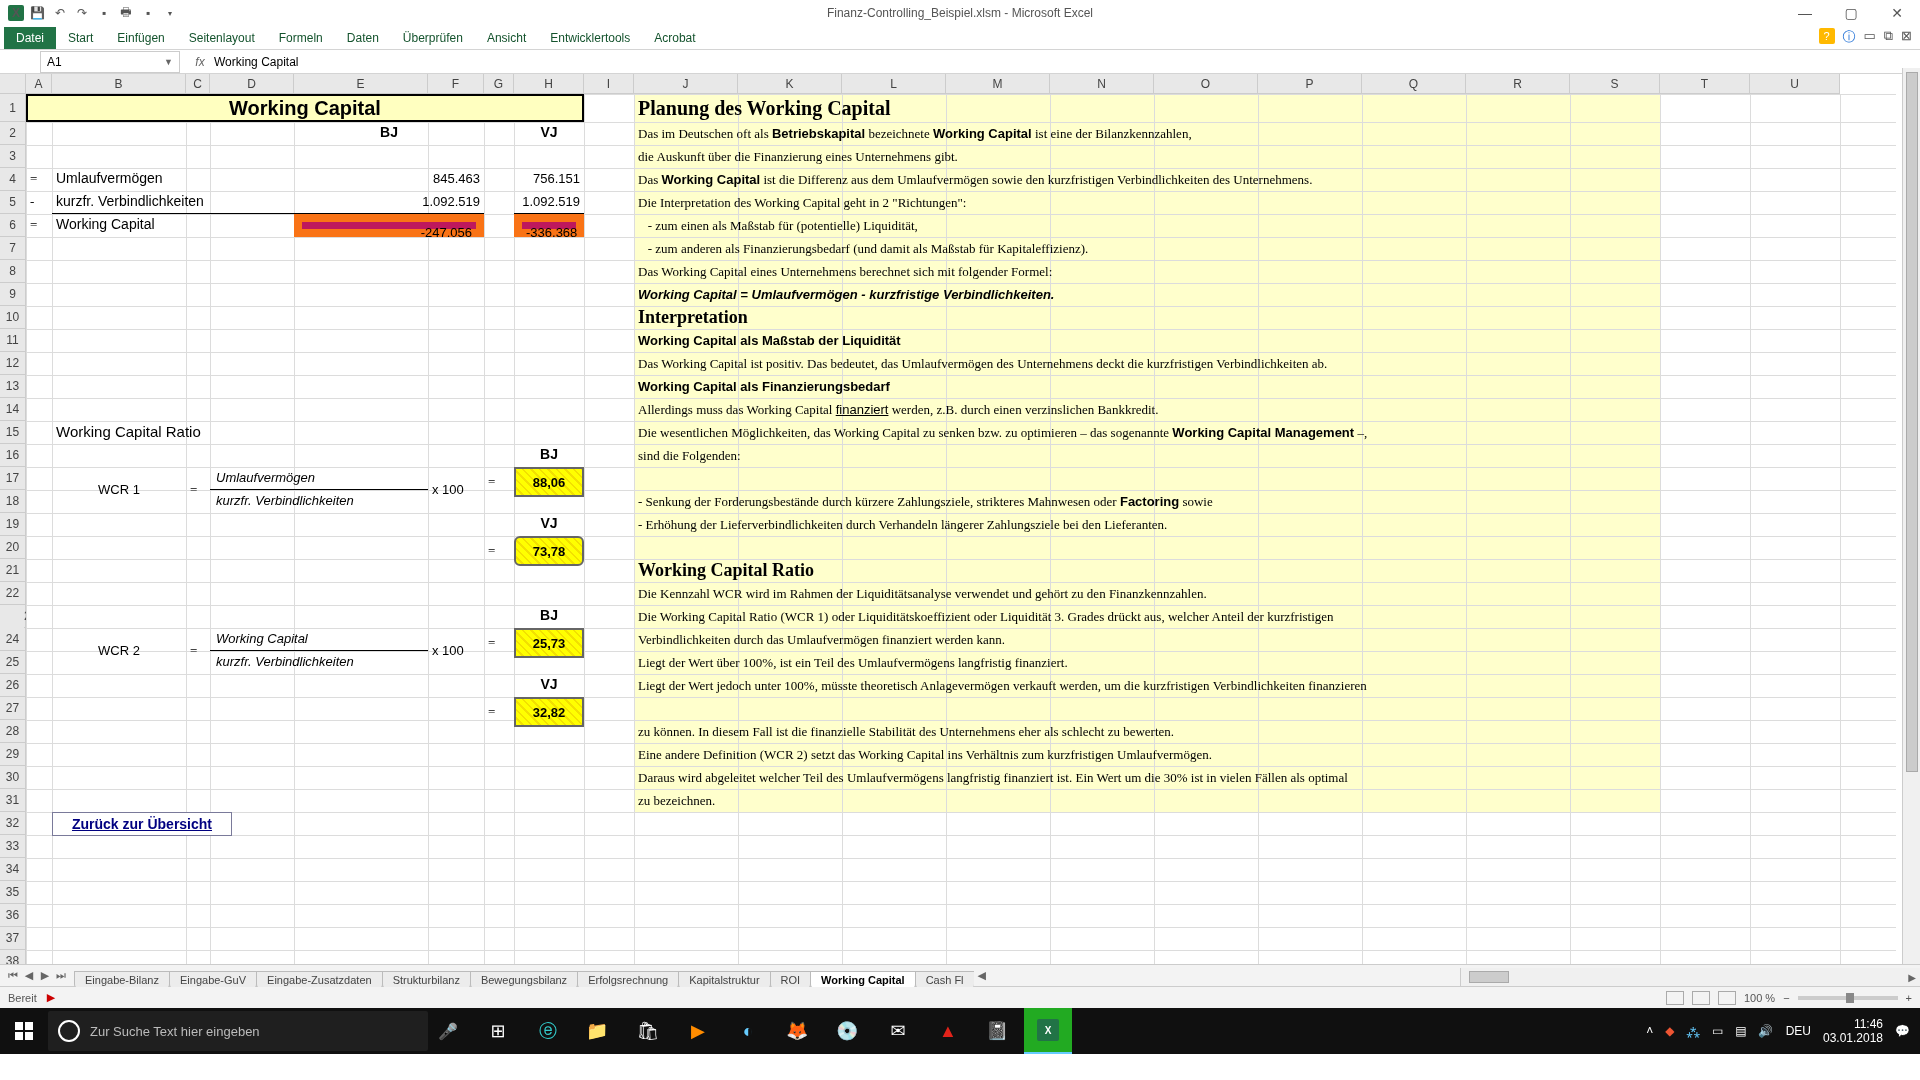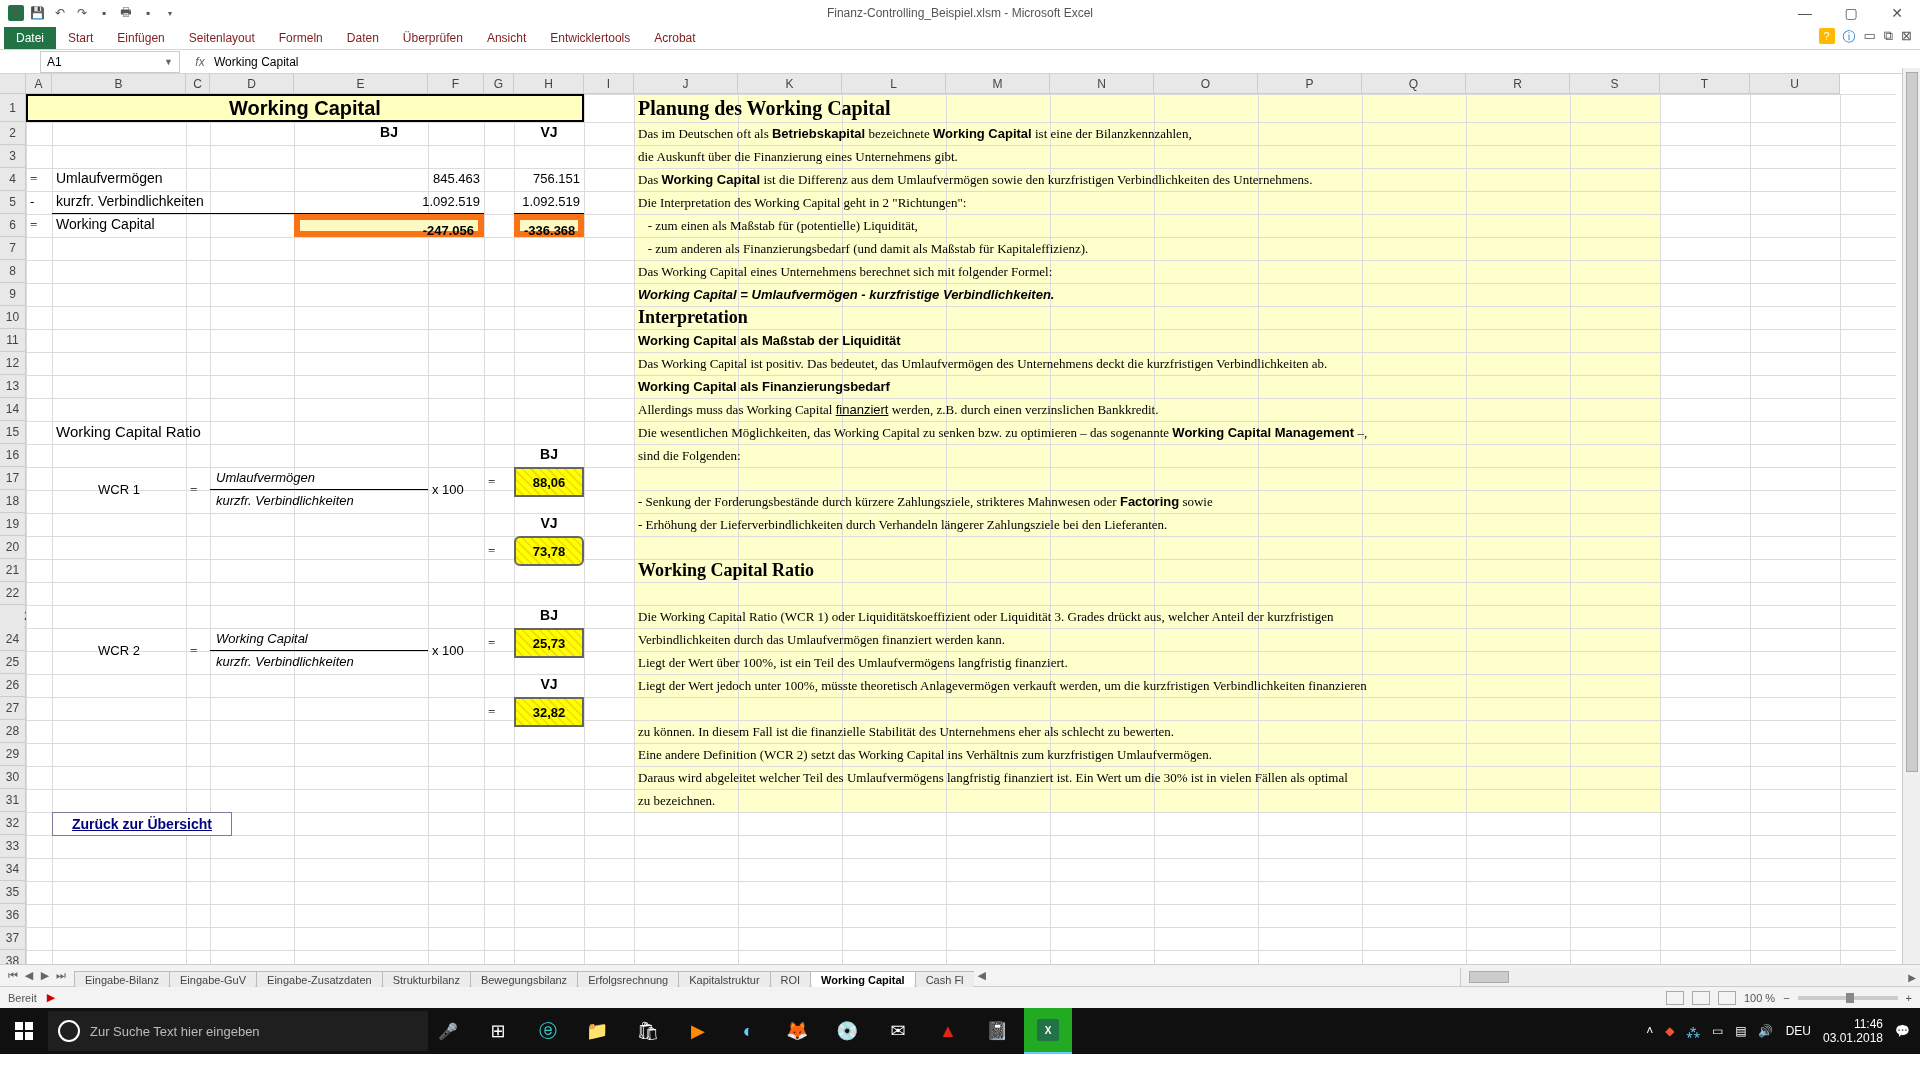--- a/index.html
+++ b/index.html
@@ -9,21 +9,21 @@
 .titlebar { height:26px; background:#fff; display:flex; align-items:center; font-size:12px; color:#444; position:relative; }
 .titlebar .qat { display:flex; align-items:center; gap:6px; padding-left:8px; }
 .titlebar .qat span { width:16px; height:16px; display:inline-flex; align-items:center; justify-content:center; font-size:12px; color:#555; }
 .titlebar .title { position:absolute; left:50%; transform:translateX(-50%); font-size:12px; color:#555; }
 .titlebar .winbtns { position:absolute; right:0; display:flex; }
 .titlebar .winbtns span { width:46px; height:26px; display:flex; align-items:center; justify-content:center; font-size:14px; color:#555; }
 .excel-logo { width:18px; height:18px; background:#217346; color:#fff; font-size:10px; font-weight:bold; display:flex; align-items:center; justify-content:center; border-radius:2px; }
 
 
 .ribbon-tabs { height:24px; background:#fff; border-bottom:1px solid #d4d4d4; display:flex; align-items:flex-end; font-size:12px; padding-left:4px; position:relative; }
-.ribbon-tabs .tab { padding:4px 12px; color:#7f1d1d; cursor:pointer; }
+.ribbon-tabs .tab { padding:4px 12px; color:#14532d; cursor:pointer; }
 .ribbon-tabs .tab.active { background:#217346; color:#fff; }
 .ribbon-tabs .right-icons { position:absolute; right:8px; top:2px; display:flex; gap:8px; font-size:13px; color:#555; }
 .ribbon-tabs .right-icons .help-box { background:#ffb900; border-radius:2px; width:16px; height:16px; display:flex; align-items:center; justify-content:center; color:#fff; font-size:11px; }
 
 
 .fbar { height:24px; border-bottom:1px solid #d4d4d4; display:flex; align-items:center; font-size:12px; background:#fff; }
 .namebox { width:140px; height:22px; border:1px solid #ccc; margin-left:40px; background:#fff; display:flex; align-items:center; justify-content:space-between; padding:0 6px; }
 .namebox .dd { font-size:9px; color:#666; }
 .fx-wrap { display:flex; align-items:center; margin-left:10px; }
 .fx { width:20px; text-align:center; font-style:italic; color:#666; }
@@ -36,21 +36,21 @@
 .corner { position:absolute; left:0; top:0; width:26px; height:20px; background:#e8e8e8; border-right:1px solid #ccc; border-bottom:1px solid #ccc; }
 .colhdr { border-right:1px solid #ccc; text-align:center; font-size:12px; color:#444; height:20px; line-height:20px; }
 .rowhdr { height:23px; border-bottom:1px solid #ccc; text-align:center; font-size:12px; color:#444; line-height:23px; }
 .cells { position:absolute; left:26px; top:20px; width:1870px; height:870px; background:#fff; overflow:hidden; }
 .gridline-v { position:absolute; top:0; bottom:0; border-right:1px solid #dcdcdc; }
 .gridline-h { position:absolute; left:0; right:0; border-bottom:1px solid #dcdcdc; }
 
 .cell { position:absolute; font-size:13px; line-height:23px; padding:0 4px; white-space:nowrap; font-family:"Times New Roman",serif; color:#000; }
 .big-title { font-family:Arial,sans-serif; font-size:20px; font-weight:bold; background:#ffffc0; border:1px solid #000; text-align:center; }
 .hdr-bj { font-family:Arial,sans-serif; font-weight:bold; text-align:center; font-size:14px; }
-.yellow-box { background:#fef9c3; border:6px solid #f97316; text-align:right; font-weight:bold; font-family:Arial,sans-serif; }
+.yellow-box { background:#be185d; border:8px solid #f97316; text-align:right; font-weight:normal; font-family:Arial,sans-serif; }
 .yellow-hatch { background:repeating-linear-gradient(45deg,#ffff00,#ffff00 4px,#f2e000 4px,#f2e000 6px); border:2px solid #666; text-align:center; font-weight:bold; font-family:Arial,sans-serif; }
 .link-btn { border:1px solid #7a7a9a; background:#fff; text-align:center; color:#000080; text-decoration:underline; font-family:Arial,sans-serif; font-weight:bold; font-size:14px; }
 
 .serif { font-family:"Times New Roman",serif; }
 .docbg { position:absolute; background:#ffffcc; }
 .h1 { font-size:20px; font-weight:bold; }
 .h2 { font-size:18px; font-weight:bold; }
 .italic { font-style:italic; }
 
 
@@ -320,20 +320,21 @@
       <div class="cell serif h2" style="left: 608px; top: 212px; width: 1010px; height: 23px; line-height: 23px;">Interpretation</div>
       <div class="cell serif " style="left: 608px; top: 235px; width: 1010px; height: 23px; line-height: 23px;"><b>Working Capital als Maßstab der Liquidität</b></div>
       <div class="cell serif " style="left: 608px; top: 258px; width: 1010px; height: 23px; line-height: 23px;">Das Working Capital ist positiv. Das bedeutet, das Umlaufvermögen des Unternehmens deckt die kurzfristigen Verbindlichkeiten ab.</div>
       <div class="cell serif " style="left: 608px; top: 281px; width: 1010px; height: 23px; line-height: 23px;"><b>Working Capital als Finanzierungsbedarf</b></div>
       <div class="cell serif " style="left: 608px; top: 304px; width: 1010px; height: 23px; line-height: 23px;">Allerdings muss das Working Capital <u>finanziert</u> werden, z.B. durch einen verzinslichen Bankkredit.</div>
       <div class="cell serif " style="left: 608px; top: 327px; width: 1010px; height: 23px; line-height: 23px;">Die wesentlichen Möglichkeiten, das Working Capital zu senken bzw. zu optimieren – das sogenannte <b>Working Capital Management</b> –,</div>
       <div class="cell serif " style="left: 608px; top: 350px; width: 1010px; height: 23px; line-height: 23px;">sind die Folgenden:</div>
       <div class="cell serif " style="left: 608px; top: 396px; width: 1010px; height: 23px; line-height: 23px;">- Senkung der Forderungsbestände durch kürzere Zahlungsziele, strikteres Mahnwesen oder <b>Factoring</b> sowie</div>
       <div class="cell serif " style="left: 608px; top: 419px; width: 1010px; height: 23px; line-height: 23px;">- Erhöhung der Lieferverbindlichkeiten durch Verhandeln längerer Zahlungsziele bei den Lieferanten.</div>
       <div class="cell serif h2" style="left: 608px; top: 465px; width: 1010px; height: 23px; line-height: 23px;">Working Capital Ratio</div>
+      <div class="cell serif " style="left: 608px; top: 488px; width: 1010px; height: 23px; line-height: 23px;">Die Kennzahl WCR wird im Rahmen der Liquiditätsanalyse verwendet und gehört zu den Finanzkennzahlen.</div>
       <div class="cell serif " style="left: 608px; top: 511px; width: 1010px; height: 23px; line-height: 23px;">Die Working Capital Ratio (WCR 1) oder Liquiditätskoeffizient oder Liquidität 3. Grades drückt aus, welcher Anteil der kurzfristigen</div>
       <div class="cell serif " style="left: 608px; top: 534px; width: 1010px; height: 23px; line-height: 23px;">Verbindlichkeiten durch das Umlaufvermögen finanziert werden kann.</div>
       <div class="cell serif " style="left: 608px; top: 557px; width: 1010px; height: 23px; line-height: 23px;">Liegt der Wert über 100%, ist ein Teil des Umlaufvermögens langfristig finanziert.</div>
       <div class="cell serif " style="left: 608px; top: 580px; width: 1010px; height: 23px; line-height: 23px;">Liegt der Wert jedoch unter 100%, müsste theoretisch Anlagevermögen verkauft werden, um die kurzfristigen Verbindlichkeiten finanzieren</div>
       <div class="cell serif " style="left: 608px; top: 626px; width: 1010px; height: 23px; line-height: 23px;">zu können.  In diesem Fall ist die finanzielle Stabilität des Unternehmens eher als schlecht zu bewerten.</div>
       <div class="cell serif " style="left: 608px; top: 649px; width: 1010px; height: 23px; line-height: 23px;">Eine andere Definition (WCR 2) setzt das Working Capital ins Verhältnis zum kurzfristigen Umlaufvermögen.</div>
       <div class="cell serif " style="left: 608px; top: 672px; width: 1010px; height: 23px; line-height: 23px;">Daraus wird abgeleitet welcher Teil des Umlaufvermögens langfristig finanziert ist. Ein Wert um die 30% ist in vielen Fällen als optimal</div>
       <div class="cell serif " style="left: 608px; top: 695px; width: 1010px; height: 23px; line-height: 23px;">zu bezeichnen.</div>
     </div>
 </div>

